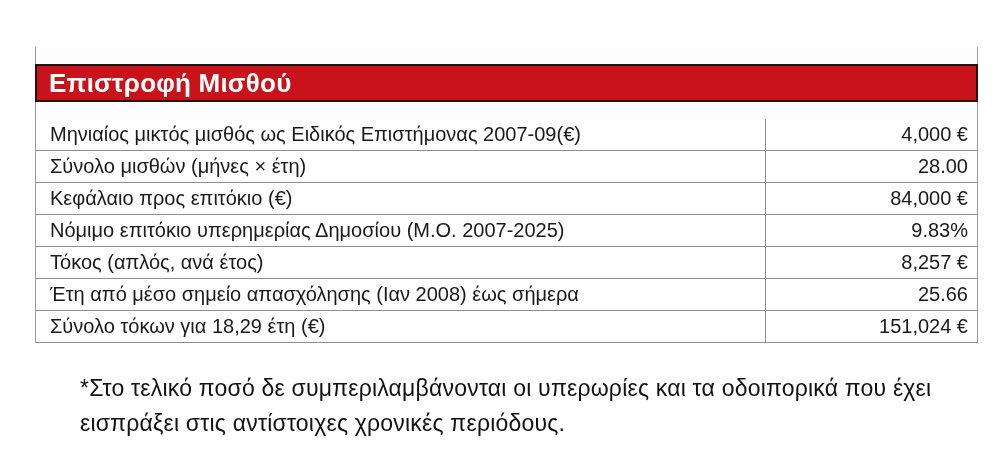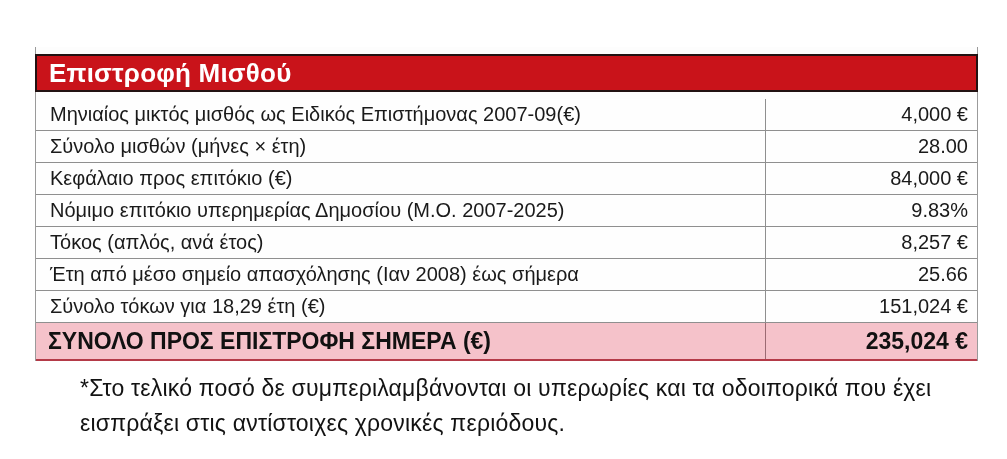--- a/index.html
+++ b/index.html
@@ -22,21 +22,21 @@
 
   .table-header {
     height: 38px;
     display: flex;
     align-items: center;
     padding-left: 12px;
     font-size: 26px;
     font-weight: bold;
     letter-spacing: 0.2px;
     border: 2px solid #221212;
-    margin: 7px -1px; 
+    margin: 17px -1px; 
   }
 
   .data-row {
     display: flex;
     height: 32px;
     align-items: stretch;
     border-bottom: 1px solid #8f8f8f;
     font-size: 20px;
     color: #1a1a1a;
     background: #fefefe;
@@ -113,22 +113,18 @@
     </div>
     <div class="data-row">
       <div class="cell-label">Έτη από μέσο σημείο απασχόλησης (Ιαν 2008) έως σήμερα</div>
       <div class="cell-value">25.66</div>
     </div>
     <div class="data-row">
       <div class="cell-label">Σύνολο τόκων για 18,29 έτη (€)</div>
       <div class="cell-value">151,024 €</div>
     </div>
 
-    <div class="data-row total-row" id="totalRow" style="background: rgb(245, 194, 202);">
-      <div class="cell-label">ΣΥΝΟΛΟ ΠΡΟΣ ΕΠΙΣΤΡΟΦΗ ΣΗΜΕΡΑ (€)</div>
-      <div class="cell-value">235,024 €</div>
-    </div>
 
   </div>
 
   <div class="footnote">*Στο τελικό ποσό δε συμπεριλαμβάνονται οι υπερωρίες και τα οδοιπορικά που έχει εισπράξει στις αντίστοιχες χρονικές περιόδους.</div>
 
 </div>
 
 </body></html>

